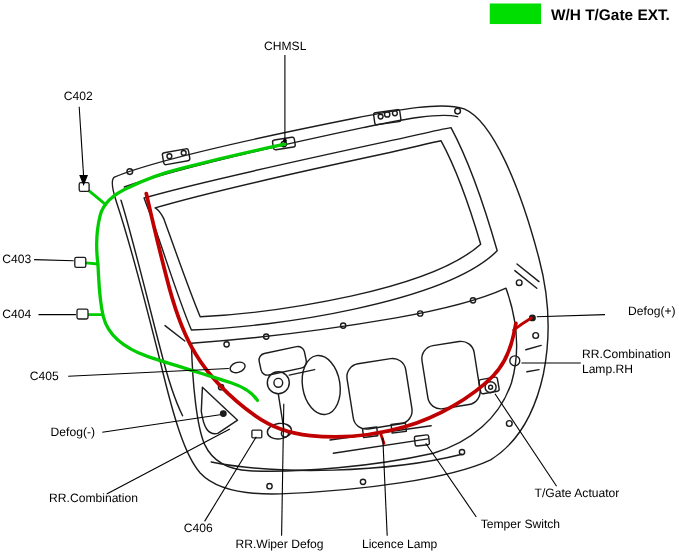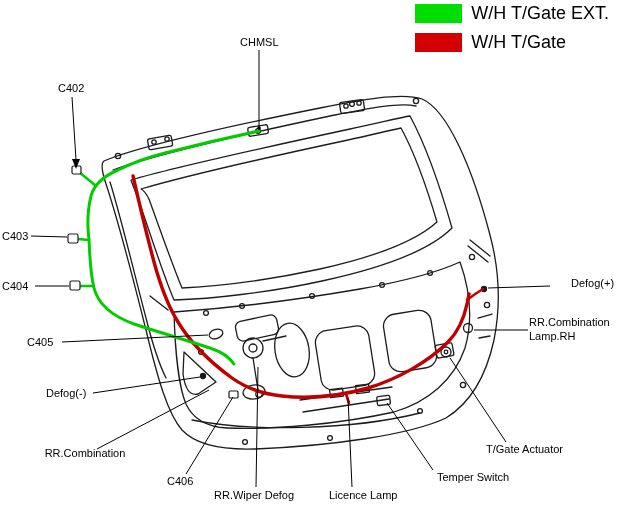--- a/index.html
+++ b/index.html
@@ -4,21 +4,21 @@
 <style>
   * { margin:0; padding:0; box-sizing:border-box; }
   html,body { background:#fff; }
   body { font-family:"Liberation Sans","DejaVu Sans",sans-serif; }
   .stage { position:relative; width:617px; height:509px; background:#fff; overflow:hidden; }
   .diagram-svg { position:absolute; left:0; top:0; }
   .callout { position:absolute; font-size:11px; color:#000; white-space:nowrap; line-height:1.3; }
   .callout.two-line-center { text-align:center; }
   .legend { position:absolute; top:3px; right:8px; display:flex; flex-direction:column; gap:8px; }
   .legend-row { display:flex; align-items:center; gap:9px; }
-  .legend-label { font-weight:normal; font-size:18px; color:#000; white-space:nowrap; }
+  .legend-label { font-weight:bold; font-size:14px; color:#000; white-space:nowrap; }
   .swatch { display:block; }
 </style>
 </head>
 <body>
 
 <div class="stage">
 
   <svg class="diagram-svg" width="617" height="509" viewBox="0 0 617 509">
 
     <g stroke="#1c1c1c" fill="none" stroke-width="1.3" stroke-linecap="round" stroke-linejoin="round">
@@ -130,26 +130,20 @@
     </g>
   </svg>
 
   <div class="legend">
     <div class="legend-row">
       <svg class="swatch" width="47" height="19">
         <rect width="47" height="19" fill="#00dd00"></rect>
       </svg>
       <span class="legend-label">W/H T/Gate EXT.</span>
     </div>
-    <div class="legend-row">
-      <svg class="swatch" width="47" height="19">
-        <rect width="47" height="19" fill="#d40000"></rect>
-      </svg>
-      <span class="legend-label">W/H T/Gate</span>
-    </div>
   </div>
 
   <div class="callout" style="left:240px; top:35px;">CHMSL</div>
   <div class="callout" style="left:58px; top:81px;">C402</div>
   <div class="callout" style="left:2px; top:229px;">C403</div>
   <div class="callout" style="left:2px; top:279px;">C404</div>
   <div class="callout" style="left:27px; top:335px;">C405</div>
   <div class="callout" style="left:46px; top:386px;">Defog(-)</div>
   <div class="callout two-line-center" style="left:28px; top:446px; width:114px;">
     <div>RR.Combination</div>

